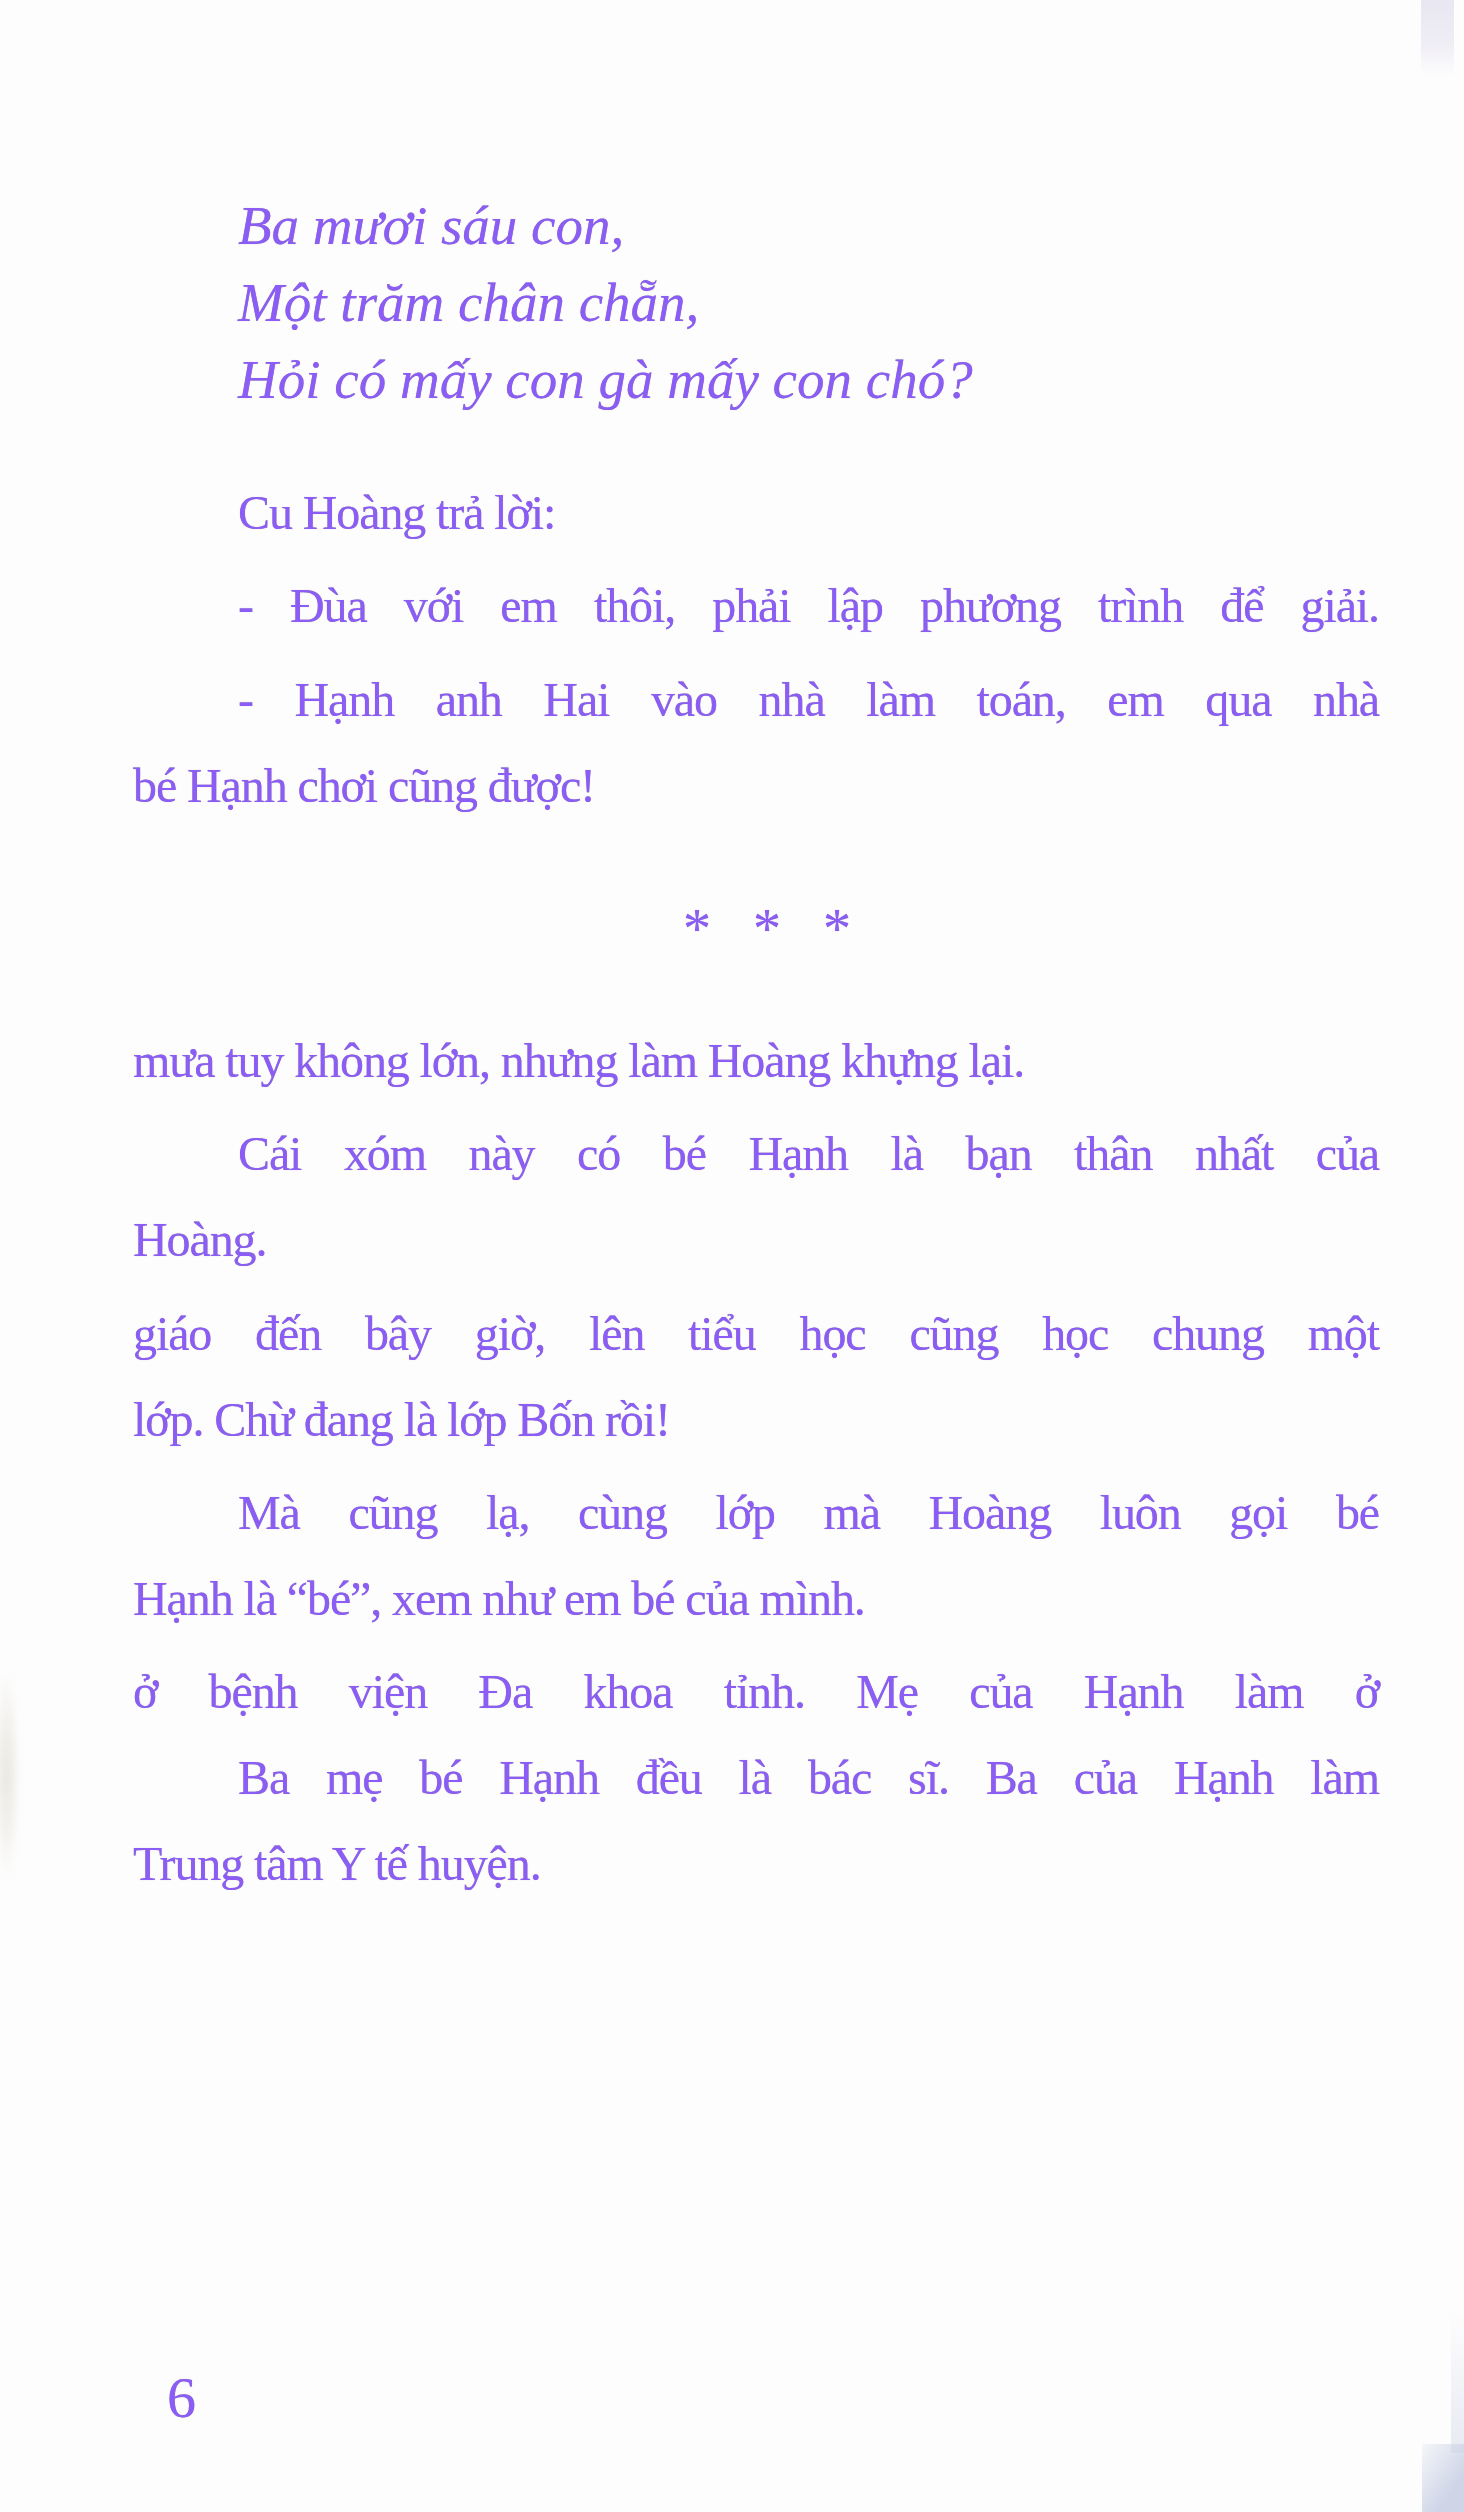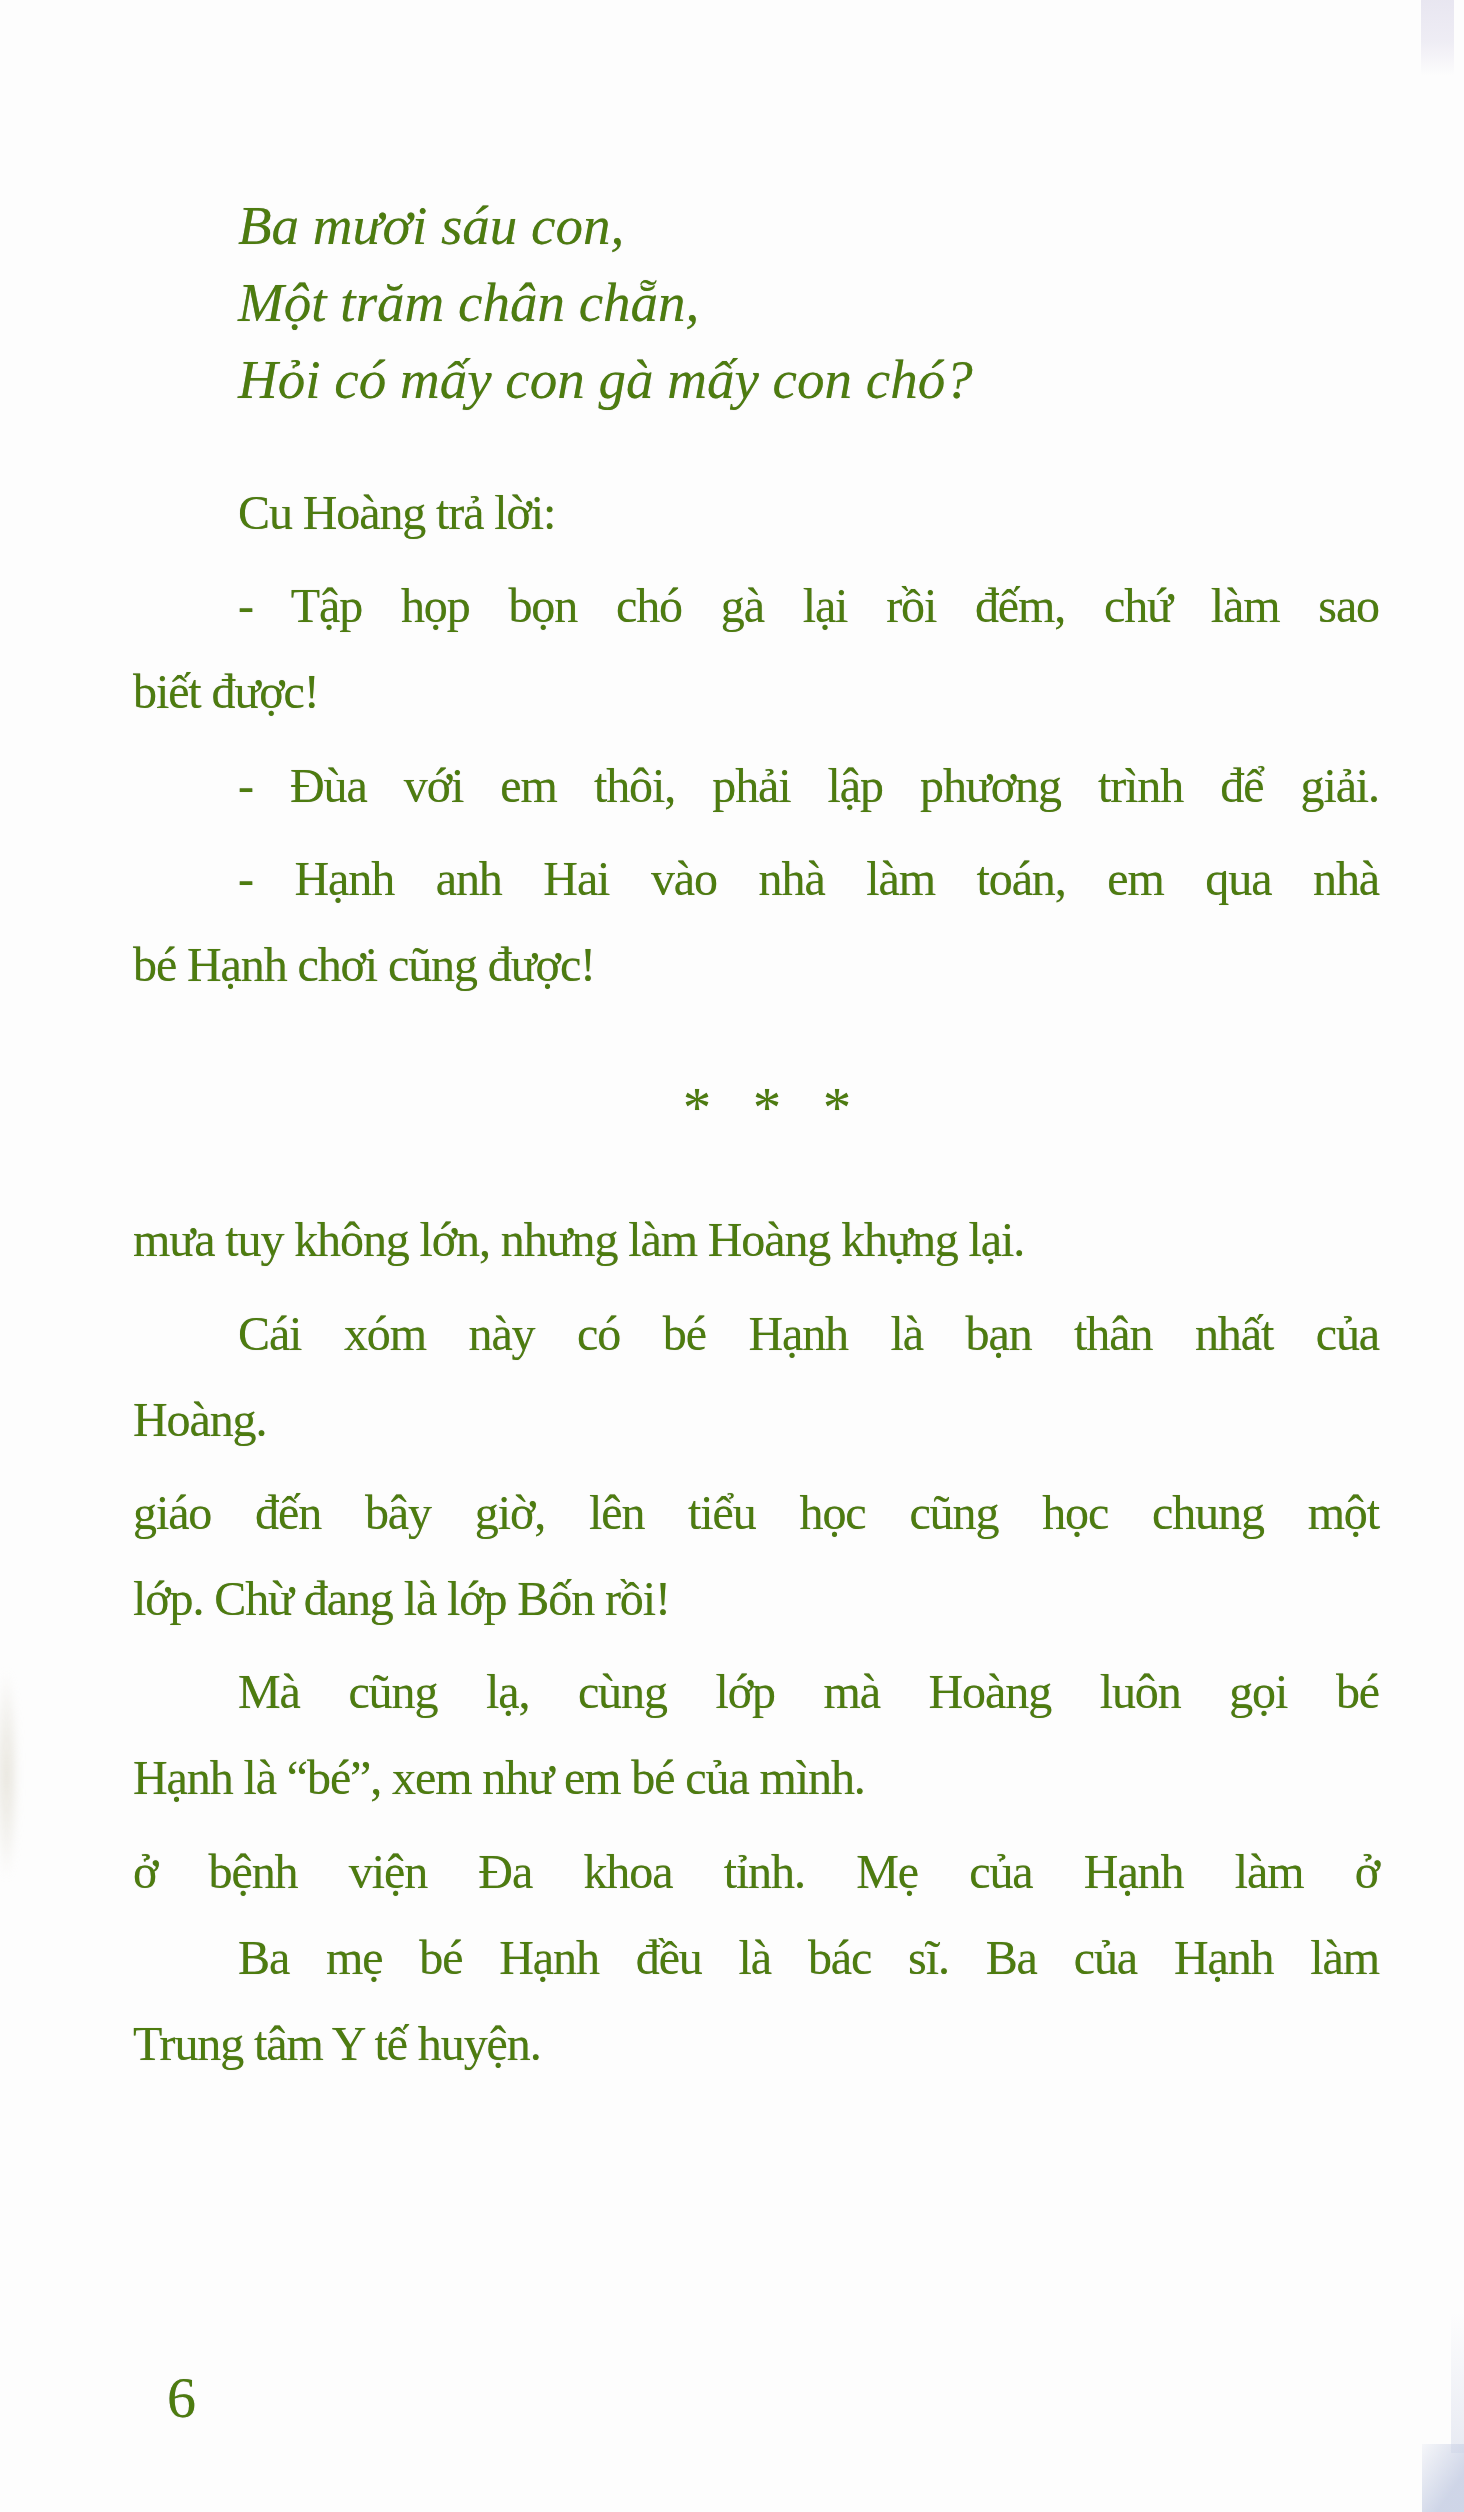--- a/index.html
+++ b/index.html
@@ -7,21 +7,21 @@
     padding: 0;
     background: #ffffff;
   }
   .page {
     position: relative;
     width: 1464px;
     height: 2512px;
     background: #fdfdfd;
     overflow: hidden;
     font-family: "Liberation Serif", serif;
-    color: #4d7c0f;
+    color: #8b5cf6;
   }
   
   .artifact { position: absolute; pointer-events: none; }
   .artifact.top-right {
     right: 10.4px; top: 0;
     width: 33px; height: 76px;
     background: linear-gradient(180deg, rgba(231,229,240,0.95) 0%, rgba(236,234,243,0.85) 55%, rgba(244,239,245,0.0) 100%);
   }
   .artifact.bottom-right {
     right: 0; bottom: 0;
@@ -96,24 +96,20 @@
   <div class="text-column" id="text-column">
       <div class="block block-poem">
         <div class="poem-line">Ba mươi sáu con,</div>
         <div class="poem-line">Một trăm chân chẵn,</div>
         <div class="poem-line">Hỏi có mấy con gà mấy con chó?</div>
       </div>
       <div class="block block-para">
         <div class="text-line indented">Cu Hoàng trả lời:</div>
       </div>
       <div class="block block-para">
-        <div class="text-line indented fill">- Tập họp bọn chó gà lại rồi đếm, chứ làm sao</div>
-        <div class="text-line">biết được!</div>
-      </div>
-      <div class="block block-para">
         <div class="text-line indented fill">- Đùa với em thôi, phải lập phương trình để giải.</div>
       </div>
       <div class="block block-para">
         <div class="text-line indented fill">- Hạnh anh Hai vào nhà làm toán, em qua nhà</div>
         <div class="text-line">bé Hạnh chơi cũng được!</div>
       </div>
       <div class="block block-separator">* * *</div>
       <div class="block block-para">
         <div class="text-line">mưa tuy không lớn, nhưng làm Hoàng khựng lại.</div>
       </div>

